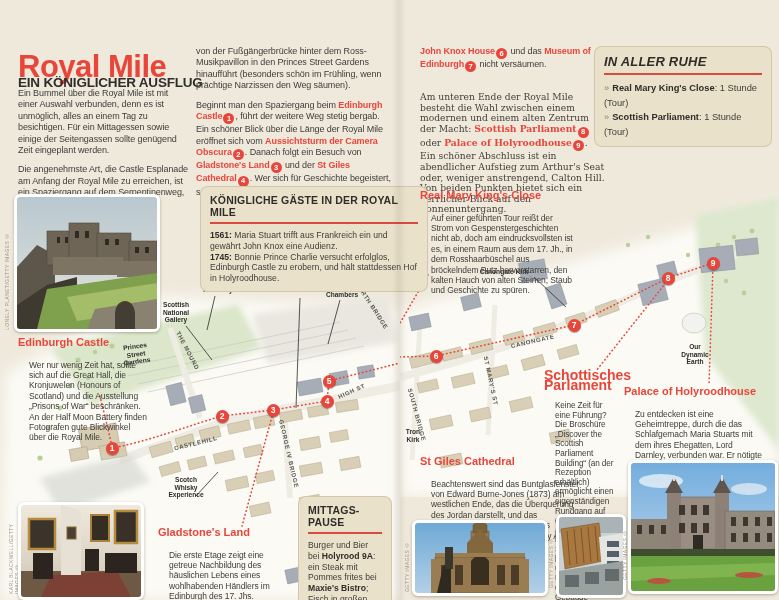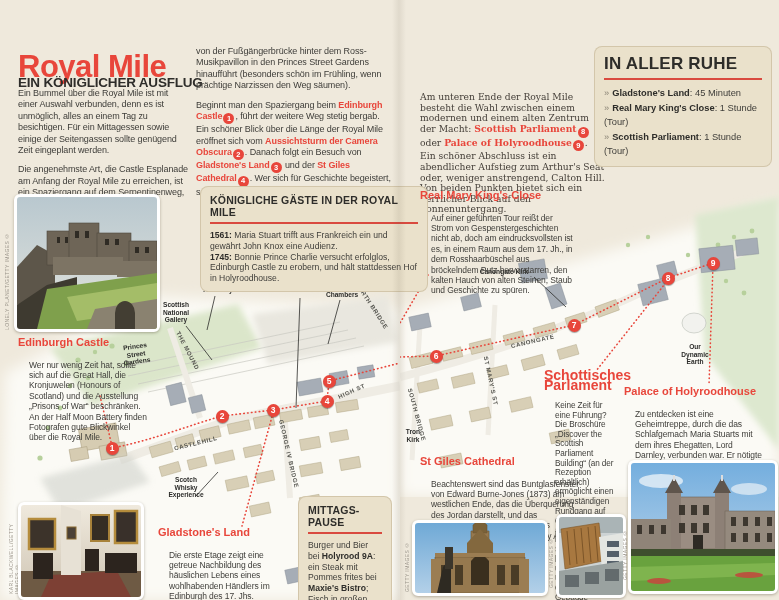--- a/index.html
+++ b/index.html
@@ -15,21 +15,21 @@
   .body-col p{margin:0 0 8px;}
   .rich-bold{color:#e8463b;font-weight:bold;}
   .rich-k{color:#2e2d2a;font-weight:bold;}
   .serif-col{position:absolute;font-family:"DejaVu Serif","Liberation Serif",serif;font-size:9.2px;line-height:10.6px;color:#46403a;}
   .nb{display:inline-flex;width:11px;height:11px;border-radius:50%;background:#e8463b;color:#fff;
     font-size:7.5px;font-weight:bold;align-items:center;justify-content:center;vertical-align:-2px;margin:0 1px;font-family:"Liberation Sans",sans-serif;}
 
   
   .box{position:absolute;background:#eae1cb;border-radius:8px;box-shadow:inset 0 0 0 1px rgba(150,130,85,.28);padding:8px 10px;z-index:3;}
   .box-h{font-size:10.5px;font-weight:bold;color:#2e2d2a;letter-spacing:.2px;}
-  .box-h.big{font-size:17px;}
+  .box-h.big{font-size:13px;font-style:italic;}
   .box-rule{height:2px;background:#d94a3f;margin:4px 0 6px;}
   .box-body{font-size:8.6px;line-height:10.8px;color:#3e3d39;}
   .guest-entry{margin:0;}
   .guest-entry b{color:#2e2d2a;}
   .ruhe-intro{font-size:9.3px;color:#3e3d39;margin:0 0 4px;}
   .ruhe-list{list-style:none;margin:0;padding:0;}
   .ruhe-list li{font-size:9.3px;line-height:14.6px;color:#3e3d39;}
   .ruhe-list .bullet{color:#8c8576;margin-right:3px;}
   .ruhe-list b{color:#2e2d2a;}
 
@@ -352,31 +352,33 @@
     <p class="cap-h">Gladstone's Land</p>
     <p class="cap-t">Die erste Etage zeigt eine getreue Nachbildung des häuslichen Lebens eines wohlhabenden Händlers im Edinburgh des 17. Jhs. Besonders sehenswert ist das wunderschöne „Painted Bedchamber“ mit aufwendig verzierten Wänden und Holzdecken.</p>
   </div>
 
   <div class="box" style="left:298px;top:496px;width:74px;">
     <div class="box-h">MITTAGS-PAUSE</div>
     <div class="box-rule"></div>
     <div class="box-body"><span>Burger und Bier bei </span><span class="rich-k">Holyrood 9A</span><span>: ein Steak mit Pommes frites bei </span><span class="rich-k">Maxie's Bistro</span><span>; Fisch in großen Portionen bei </span></div>
   </div>
 
+  <div class="body-col" style="left:420px;top:46px;width:178px;">
+    <p><span class="rich-bold">John Knox House</span><span class="nb">6</span><span> und das </span><span class="rich-bold">Museum of Edinburgh</span><span class="nb">7</span><span> nicht versäumen.</span></p>
+  </div>
   <div class="serif-col" style="left:420px;top:92px;width:186px;">
     <p style="margin:0"><span>Am unteren Ende der Royal Mile besteht die Wahl zwischen einem modernen und einem alten Zentrum der Macht: </span><span class="rich-bold">Scottish Parliament</span><span class="nb">8</span><span> oder </span><span class="rich-bold">Palace of Holyroodhouse</span><span class="nb">9</span><span>. Ein schöner Abschluss ist ein abendlicher Aufstieg zum Arthur's Seat oder, weniger anstrengend, Calton Hill. Von beiden Punkten bietet sich ein herrlicher Blick auf den Sonnenuntergang.</span></p>
   </div>
 
   <div class="box" style="left:594px;top:46px;width:158px;">
     <div class="box-h big">IN ALLER RUHE</div>
     <div class="box-rule"></div>
     <ul class="ruhe-list">
 
 
-        <li><span class="bullet">»</span><b>Gladstone's Land</b><span>: 45 Minuten</span></li>
 
 
         <li><span class="bullet">»</span><b>Real Mary King's Close</b><span>: 1 Stunde (Tour)</span></li>
 
         <li><span class="bullet">»</span><b>Scottish Parliament</b><span>: 1 Stunde (Tour)</span></li>
 
 
     </ul>
   </div>
 

